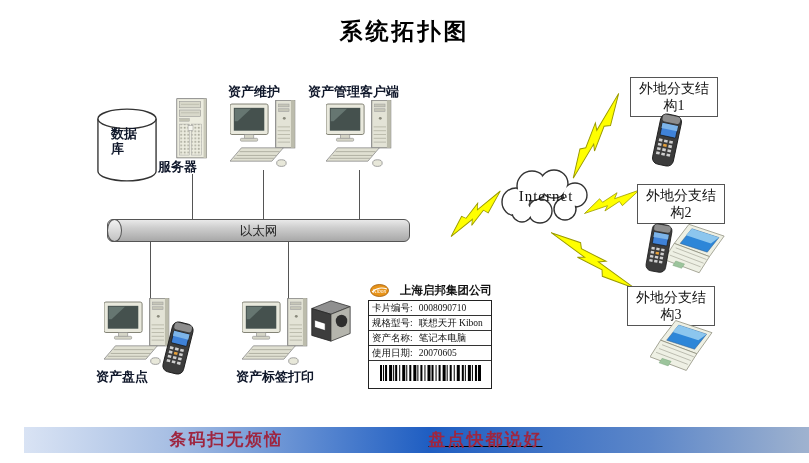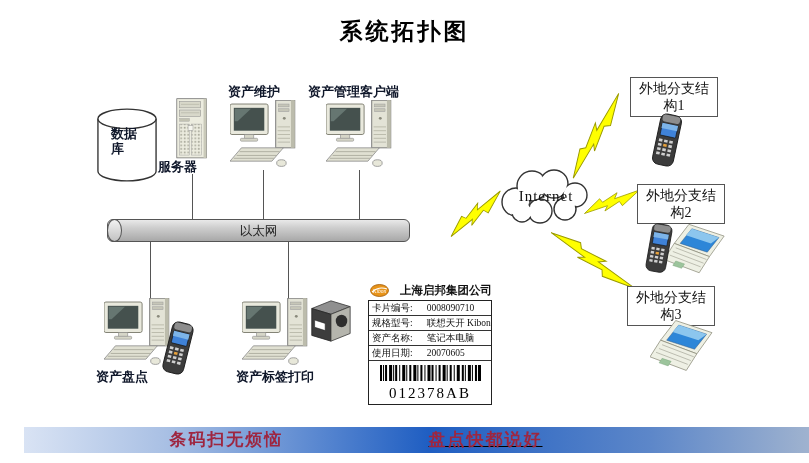--- a/index.html
+++ b/index.html
@@ -49,21 +49,21 @@
   .bolt-svg { position:absolute; height:22px; transform-origin:left center; overflow:visible; }
   
   .card { position:absolute; left:368px; top:283px; width:124px; background:#fff; }
   .card-header { display:flex; align-items:center; gap:11px; padding:0 0 2px 2px; }
   .card-company { font-size:11.5px; font-weight:bold; color:#111; white-space:nowrap; }
   .card-box { border:1.5px solid #222; background:#fff; }
   .card-row {
     font-size:9.5px; line-height:12px; padding:1px 3px;
     border-bottom:1px solid #333; white-space:nowrap; color:#111;
   }
-  .card-row .lab { margin-right:14px; }
+  .card-row .lab { margin-right:6px; }
   .barcode-wrap { padding:4px 8px 3px; text-align:center; }
   .barcode-num { font-size:15px; letter-spacing:2px; color:#000; line-height:16px; }
   
   .footer { position:absolute; left:0; top:427px; width:809px; height:26px; display:flex;margin-left:24px; }
   .footer-left {
     width:50%; height:100%;
     background:linear-gradient(to right,#d9e3f4 0%, #a9c0e4 35%, #1f5ec2 100%);
     text-align:center;
   }
   .footer-right {
@@ -296,21 +296,20 @@
       <div class="card-row">
         <span class="lab">资产名称:</span><span>笔记本电脑</span>
       </div>
       <div class="card-row">
         <span class="lab">使用日期:</span><span>20070605</span>
       </div>
       <div class="barcode-wrap">
         <svg width="101" height="16">
             <use href="#sym-barcode"></use>
           </svg>
-        <div class="barcode-num">012378AB</div>
       </div>
     </div>
   </div>
 
   <svg class="dev" style="left:496px; top:166px;" width="100" height="62">
       <use href="#sym-cloud"></use>
     </svg>
   <div class="cloud-label">Internet</div>
 
   <svg class="bolt-svg" style="left:447px; top:217px; width:64px; transform:rotate(-25deg);" viewBox="0 0 120 30" preserveAspectRatio="none">

